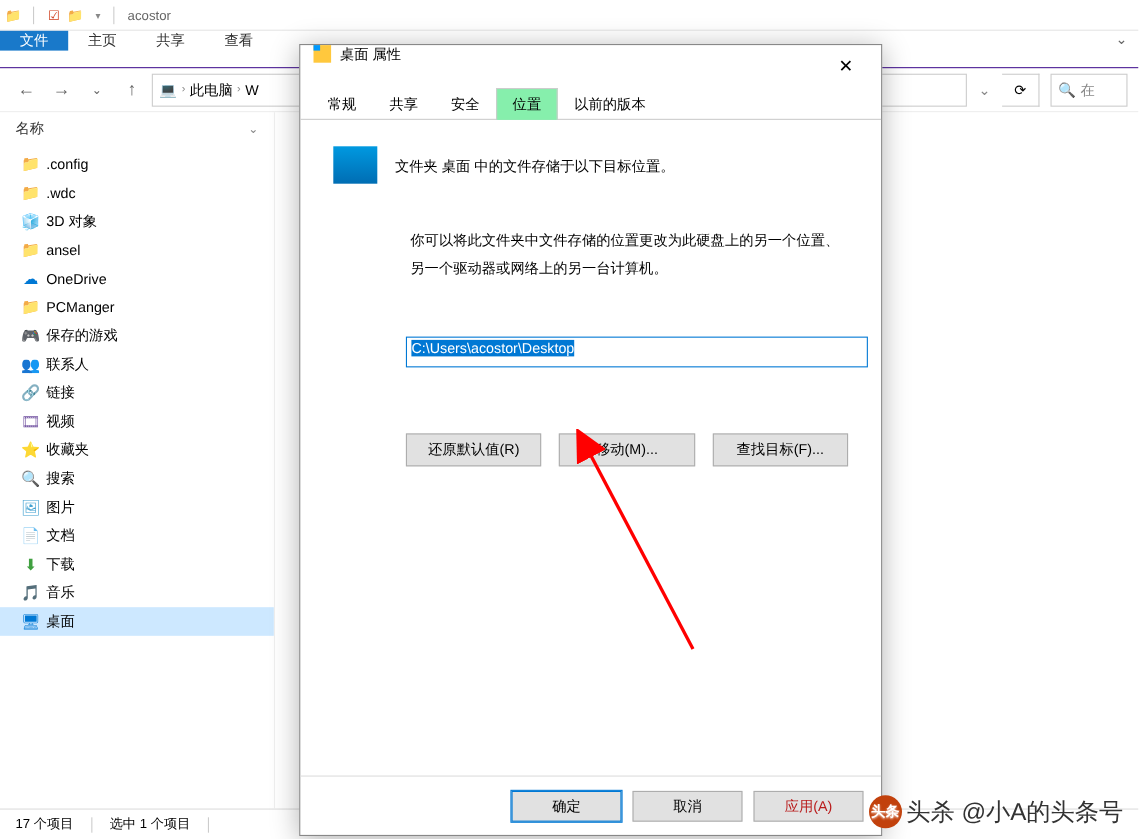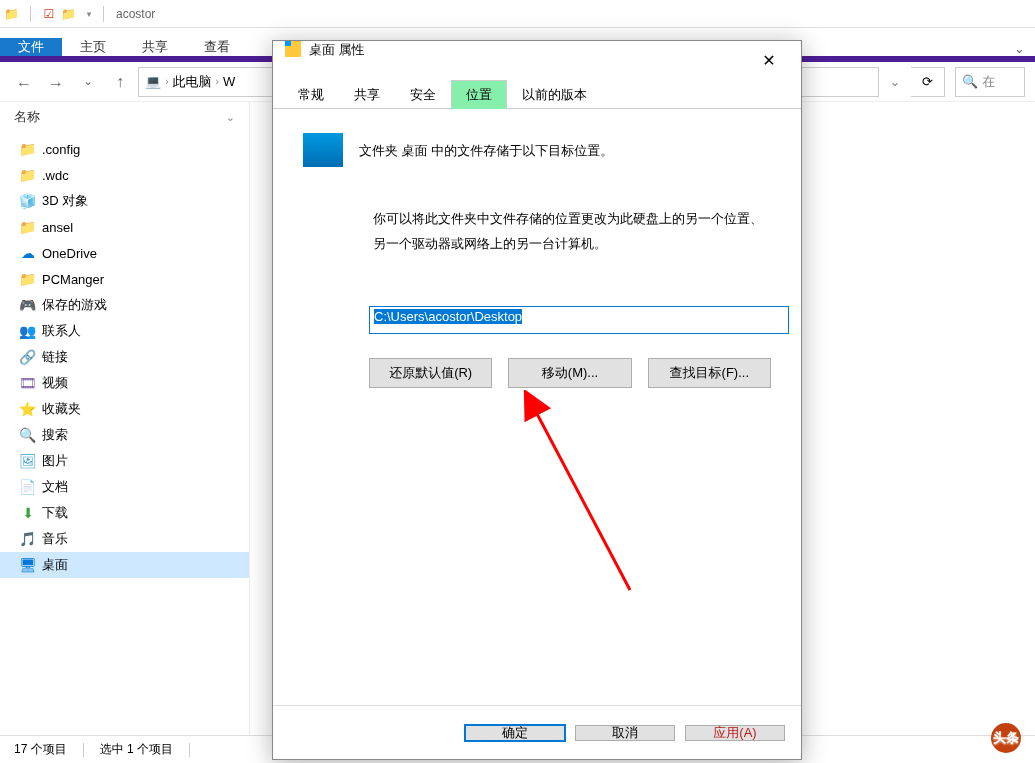--- a/index.html
+++ b/index.html
@@ -6,21 +6,21 @@
     body { background: #fff; width: 1035px; height: 763px; overflow: hidden; position: relative; font-size: 13px; }
     
     
     .titlebar { height: 28px; background: #fff; display: flex; align-items: center; padding: 0 4px; border-bottom: 1px solid #e0e0e0; }
     .quick-access { display: flex; gap: 4px; align-items: center; }
     .qa-icon { width: 16px; height: 16px; display:flex; align-items:center; justify-content:center; font-size:12px; }
     .titlebar-divider { width:1px; height:16px; background:#ccc; margin:0 6px; }
     .titlebar-title { margin-left: 6px; font-size: 12px; color: #666; }
     
     
-    .ribbon { height: 34px; background: #fff; display: flex; align-items: flex-end; border-bottom: 6px solid #4c1d95; }
+    .ribbon { height: 34px; background: #fff; display: flex; align-items: flex-start; border-bottom: 1px solid #4c1d95; }
     .ribbon-tab { padding: 0 18px; display: flex; align-items: center; font-size: 13px; cursor: default; }
     .ribbon-tab.file { background: #1979ca; color: #fff; }
     .ribbon-tab.normal { color: #333; }
     .ribbon-collapse { margin-left: auto; padding: 0 10px; display:flex; align-items:center; color:#666; }
     
     
     .addressbar { height: 40px; display: flex; align-items: center; padding: 0 10px; gap: 4px; border-bottom: 1px solid #eee; }
     .nav-btn { width: 28px; height: 28px; display:flex; align-items:center; justify-content:center; color:#666; font-size:16px; }
     .breadcrumb-box { flex:1; height: 30px; border: 1px solid #ccc; display:flex; align-items:center; padding: 0 6px; gap:4px; font-size:13px; }
     .bc-sep { color:#888; font-size:10px; }
@@ -68,23 +68,23 @@
     .dlg-tab { padding: 0 14px; display:flex; align-items:center; font-size:13px; border:1px solid transparent; border-bottom:none; position:relative; top:1px; }
     .dlg-tab.active { border-color:#ccc; background:#86efac; }
     .dlg-body { flex:1; padding: 24px 30px; }
     .dlg-info-row { display:flex; align-items:flex-start; gap:16px; margin-bottom:40px; }
     .desktop-icon { width:40px; height:34px; background: linear-gradient(#0099e0,#006db3); }
     .dlg-text { font-size:13px; line-height:1.8; padding-top:6px; }
     .dlg-desc { font-size:13px; line-height:1.9; margin: 0 0 50px 70px; }
     .path-input { width: 420px; height: 28px; border:1px solid #0078d4; margin-left: 66px; padding: 2px 4px; font-size:13px; }
     .path-input .sel { background:#0078d4; color:#fff; }
     .btn-row { display:flex; gap:16px; margin: 24px 0 0 66px; }
-    .dlg-btn { width: 124px; height: 30px; border:1px solid #adadad; background:#e1e1e1; font-size:13px; display:flex; align-items:center; justify-content:center; }
+    .dlg-btn { width: 124px; height: 30px; border:1px solid #adadad; background:#e1e1e1; font-size:13px; display:flex; align-items:center; justify-content:center;margin-top:36px; }
     .dlg-footer { height: 54px; border-top:1px solid #ddd; display:flex; align-items:center; justify-content:flex-end; padding:0 16px; gap:10px; }
-    .ft-btn { width:100px; height:16px; border:1px solid #adadad; background:#e1e1e1; font-size:13px; display:flex; align-items:center; justify-content:center; }
+    .ft-btn { width:100px; height:28px; border:1px solid #adadad; background:#e1e1e1; font-size:13px; display:flex; align-items:center; justify-content:center; }
     .ft-btn.primary { border-color:#0078d4; outline:1px solid #0078d4; }
     .ft-btn.disabled { color:#b91c1c; }
     
     
     .arrow-svg { position:absolute; left: 480px; top: 390px; pointer-events:none; }
     
     
     .watermark { position:absolute; right: 14px; bottom: 10px; font-size: 22px; color:#333; font-weight:500; display:flex; align-items:center; gap:4px; text-shadow:0 1px 2px rgba(255,255,255,0.8); }
     .watermark .av { width:30px; height:30px; border-radius:50%; background:#c2410c; color:#fff; font-size:13px; display:flex; align-items:center; justify-content:center; font-weight:bold; }
   </style>
@@ -257,13 +257,14 @@
   <defs>
     <marker id="ah" markerWidth="12" markerHeight="12" refX="2" refY="5" orient="auto">
       <path d="M0,0 L10,5 L0,10 Z" fill="#ff0000"></path>
     </marker>
   </defs>
   <line x1="150" y1="200" x2="55" y2="20" stroke="#ff0000" stroke-width="3" marker-end="url(#ah)"></line>
 </svg>
 
 <div class="watermark">
   <span class="av">头条</span>
+  <span>头杀 @小A的头条号</span>
 </div>
 
 </body></html>

